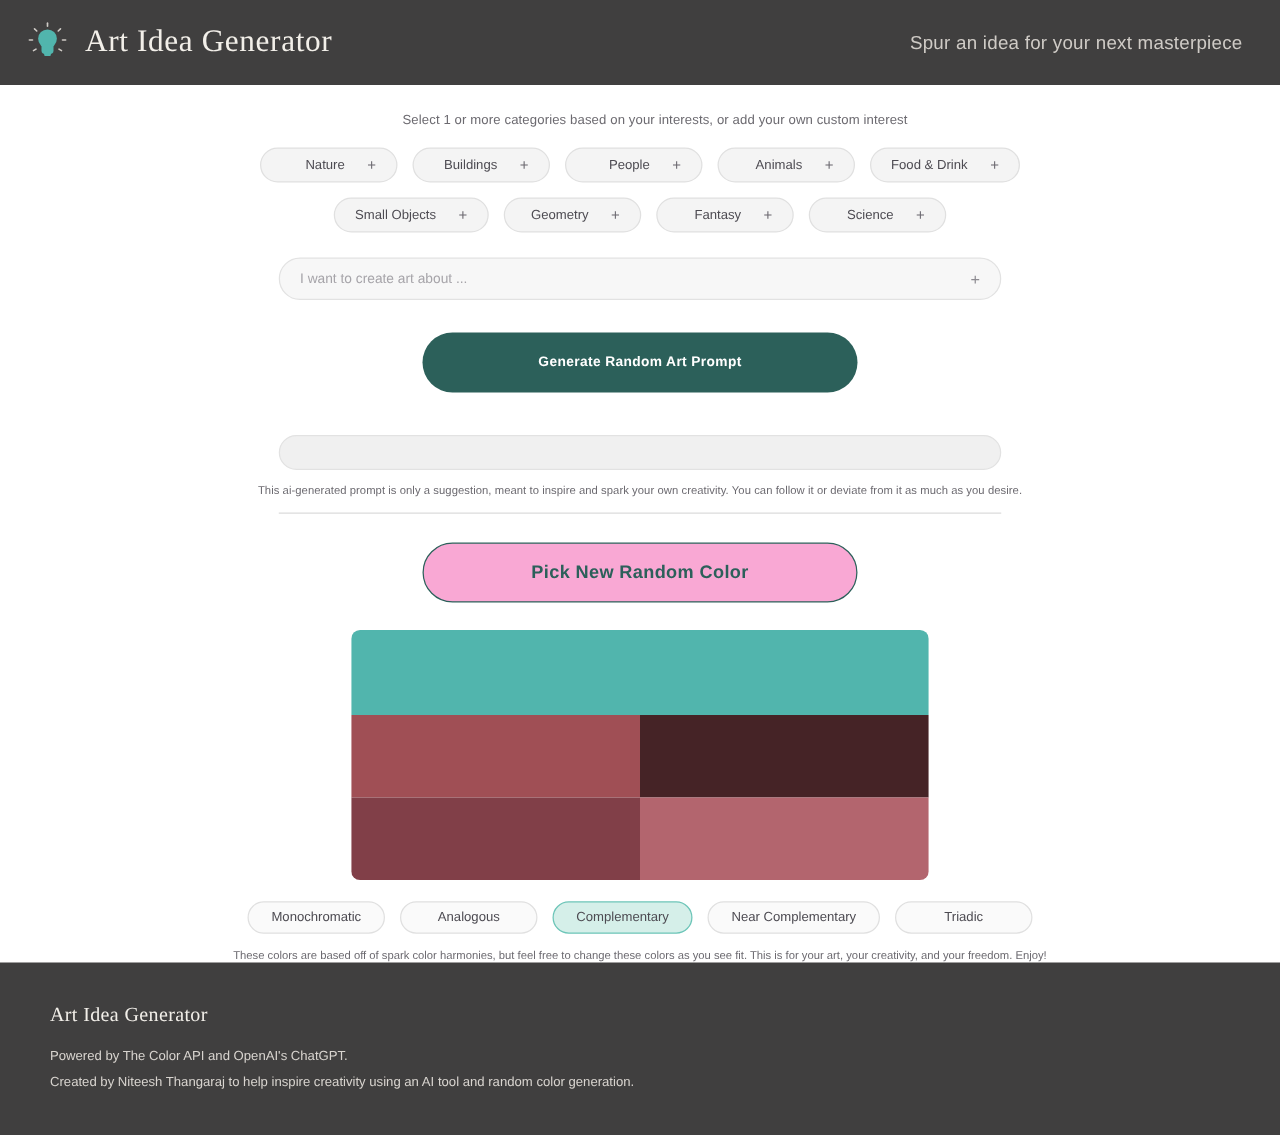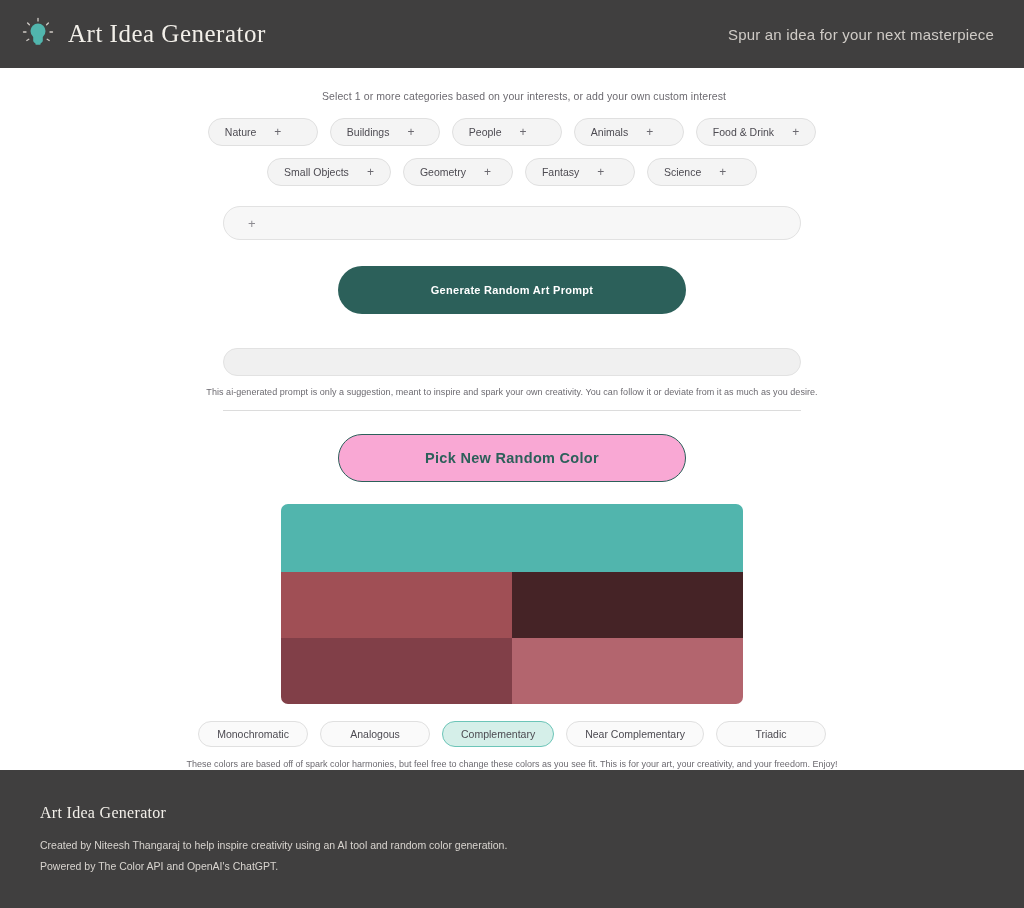--- a/index.html
+++ b/index.html
@@ -65,21 +65,21 @@
   }
   .chip {
     background: #f4f4f4;
     border: 1px solid #e0e0e0;
     border-radius: 20px;
     height: 28px;
     min-width: 110px;
     padding: 0 16px;
     display: flex;
     align-items: center;
-    justify-content: flex-start;
+    justify-content: flex-end;
     gap: 18px;
     font-size: 10.5px;
     color: #4d4b52;
     cursor: pointer;
   }
   .chip .plus {
     font-size: 12px;
     color: #6b6970;
     line-height: 1;
   }
@@ -311,20 +311,21 @@
       <span>Fantasy</span>
       <span class="plus">+</span>
     </div>
     <div class="chip">
       <span>Science</span>
       <span class="plus">+</span>
     </div>
   </div>
 
   <div class="custom-input-wrap">
+    <input class="custom-input" type="text" placeholder="I want to create art about ..." style="">
     <span class="custom-plus">+</span>
   </div>
 
   <button class="generate-btn">Generate Random Art Prompt</button>
 
   <div class="result-box"></div>
 
   <div class="disclaimer">This ai-generated prompt is only a suggestion, meant to inspire and spark your own creativity. You can follow it or deviate from it as much as you desire.</div>
 
   <div class="divider"></div>
@@ -347,15 +348,15 @@
     <div class="harmony-chip selected">Complementary</div>
     <div class="harmony-chip">Near Complementary</div>
     <div class="harmony-chip">Triadic</div>
   </div>
 
   <div class="palette-note">These colors are based off of spark color harmonies, but feel free to change these colors as you see fit. This is for your art, your creativity, and your freedom. Enjoy!</div>
 </div>
 
 <div class="footer">
   <div class="footer-title">Art Idea Generator</div>
+  <div class="footer-line">Powered by The Color API and OpenAI's ChatGPT.</div>
   <div class="footer-line">Created by Niteesh Thangaraj to help inspire creativity using an AI tool and random color generation.</div>
-  <div class="footer-line">Powered by The Color API and OpenAI's ChatGPT.</div>
 </div>
 
 </body></html>

